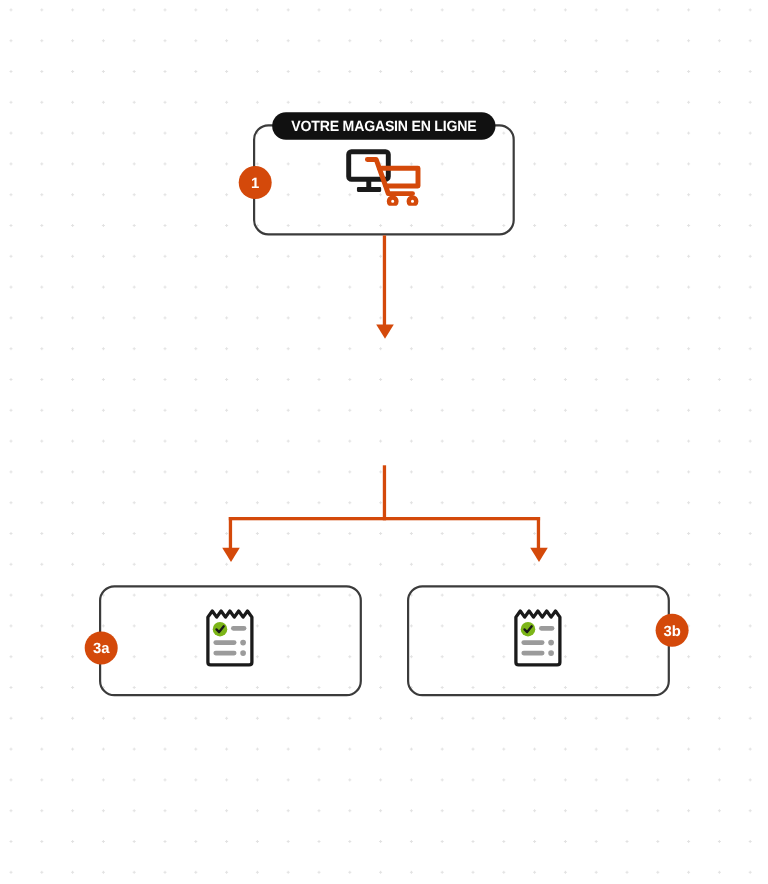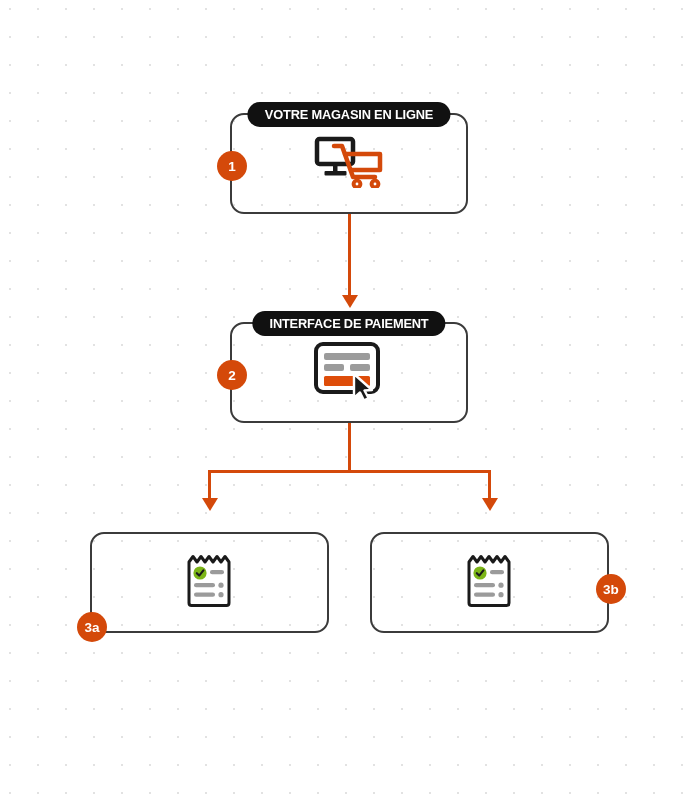--- a/index.html
+++ b/index.html
@@ -126,41 +126,20 @@
       <span>VOTRE MAGASIN EN LIGNE</span>
     </div>
     <div class="step-badge" style="left:-15px; top:36px;">
       <span>1</span>
     </div>
   </div>
 
   <div class="conn-line conn-v" style="left:348px; top:214px; height:83px;"></div>
   <div class="conn-arrow" style="left:341.5px; top:295px;"></div>
 
-  <div class="node-box" style="left:230px; top:322px; width:238px; height:101px;">
-    <div class="node-inner">
-      <span class="icon-wrap">
-        <svg width="72" height="60" viewBox="0 0 72 60" xmlns="http://www.w3.org/2000/svg">
-          <rect x="3" y="3" width="62" height="48" rx="7" fill="#ffffff" stroke="#1a1a1a" stroke-width="4"></rect>
-          <rect x="11" y="12" width="46" height="7" rx="2" fill="#9b9b9b"></rect>
-          <rect x="11" y="23" width="20" height="7" rx="2" fill="#9b9b9b"></rect>
-          <rect x="37" y="23" width="20" height="7" rx="2" fill="#9b9b9b"></rect>
-          <rect x="11" y="35" width="46" height="10" rx="1.5" fill="#de4d0a"></rect>
-
-          <path d="M41 33 L41 57 L47 51.5 L51 59.5 L55.5 57 L51.5 49.5 L59 49 Z" fill="#1a1a1a" stroke="#ffffff" stroke-width="2.4" stroke-linejoin="round"></path>
-        </svg>
-      </span>
-    </div>
-    <div class="node-pill">
-      <span>INTERFACE DE PAIEMENT</span>
-    </div>
-    <div class="step-badge" style="left:-15px; top:36px;">
-      <span>2</span>
-    </div>
-  </div>
 
   <div class="conn-line conn-v" style="left:348px; top:423px; height:50px;"></div>
   <div class="conn-line conn-h" style="left:208px; top:470px; width:283px;"></div>
   <div class="conn-line conn-v" style="left:208px; top:470px; height:30px;"></div>
   <div class="conn-arrow" style="left:201.5px; top:498px;"></div>
   <div class="conn-line conn-v" style="left:488px; top:470px; height:30px;"></div>
   <div class="conn-arrow" style="left:481.5px; top:498px;"></div>
 
   <div class="node-box" style="left:90px; top:532px; width:239px; height:101px;">
     <div class="node-inner">
@@ -170,38 +149,38 @@
           <circle cx="15" cy="20" r="6.6" fill="#7cb518"></circle>
           <path d="M11.8 20.2 L14.2 22.6 L18.4 17.4" fill="none" stroke="#1a1a1a" stroke-width="2.1" stroke-linecap="round" stroke-linejoin="round"></path>
           <rect x="25" y="17" width="14" height="4.3" rx="2.1" fill="#9b9b9b"></rect>
           <rect x="9" y="30" width="21" height="4.3" rx="2.1" fill="#9b9b9b"></rect>
           <circle cx="36" cy="32.2" r="2.6" fill="#9b9b9b"></circle>
           <rect x="9" y="39.5" width="21" height="4.3" rx="2.1" fill="#9b9b9b"></rect>
           <circle cx="36" cy="41.7" r="2.6" fill="#9b9b9b"></circle>
         </svg>
       </span>
     </div>
-    <div class="step-badge" style="left:-15px; top:40px;margin-top:38px;">
+    <div class="step-badge" style="left:-15px; top:40px;">
       <span>3a</span>
     </div>
   </div>
 
   <div class="node-box" style="left:370px; top:532px; width:239px; height:101px;">
     <div class="node-inner">
       <span class="icon-wrap">
         <svg width="50" height="56" viewBox="0 0 50 56" xmlns="http://www.w3.org/2000/svg">
           <path d="M4 9 L8 3.5 L12 9 L16 3.5 L20 9 L24 3.5 L28 9 L32 3.5 L36 9 L40 3.5 L44 9 L44 50 Q44 52.5 41.5 52.5 L6.5 52.5 Q4 52.5 4 50 Z" fill="#ffffff" stroke="#1a1a1a" stroke-width="3" stroke-linejoin="round"></path>
           <circle cx="15" cy="20" r="6.6" fill="#7cb518"></circle>
           <path d="M11.8 20.2 L14.2 22.6 L18.4 17.4" fill="none" stroke="#1a1a1a" stroke-width="2.1" stroke-linecap="round" stroke-linejoin="round"></path>
           <rect x="25" y="17" width="14" height="4.3" rx="2.1" fill="#9b9b9b"></rect>
           <rect x="9" y="30" width="21" height="4.3" rx="2.1" fill="#9b9b9b"></rect>
           <circle cx="36" cy="32.2" r="2.6" fill="#9b9b9b"></circle>
           <rect x="9" y="39.5" width="21" height="4.3" rx="2.1" fill="#9b9b9b"></rect>
           <circle cx="36" cy="41.7" r="2.6" fill="#9b9b9b"></circle>
         </svg>
       </span>
     </div>
-    <div class="step-badge" style="left:224px; top:40px;text-align:center;">
+    <div class="step-badge" style="left:224px; top:24px;text-align:center;">
       <span>3b</span>
     </div>
   </div>
 
 </div>
 
 </body></html>

